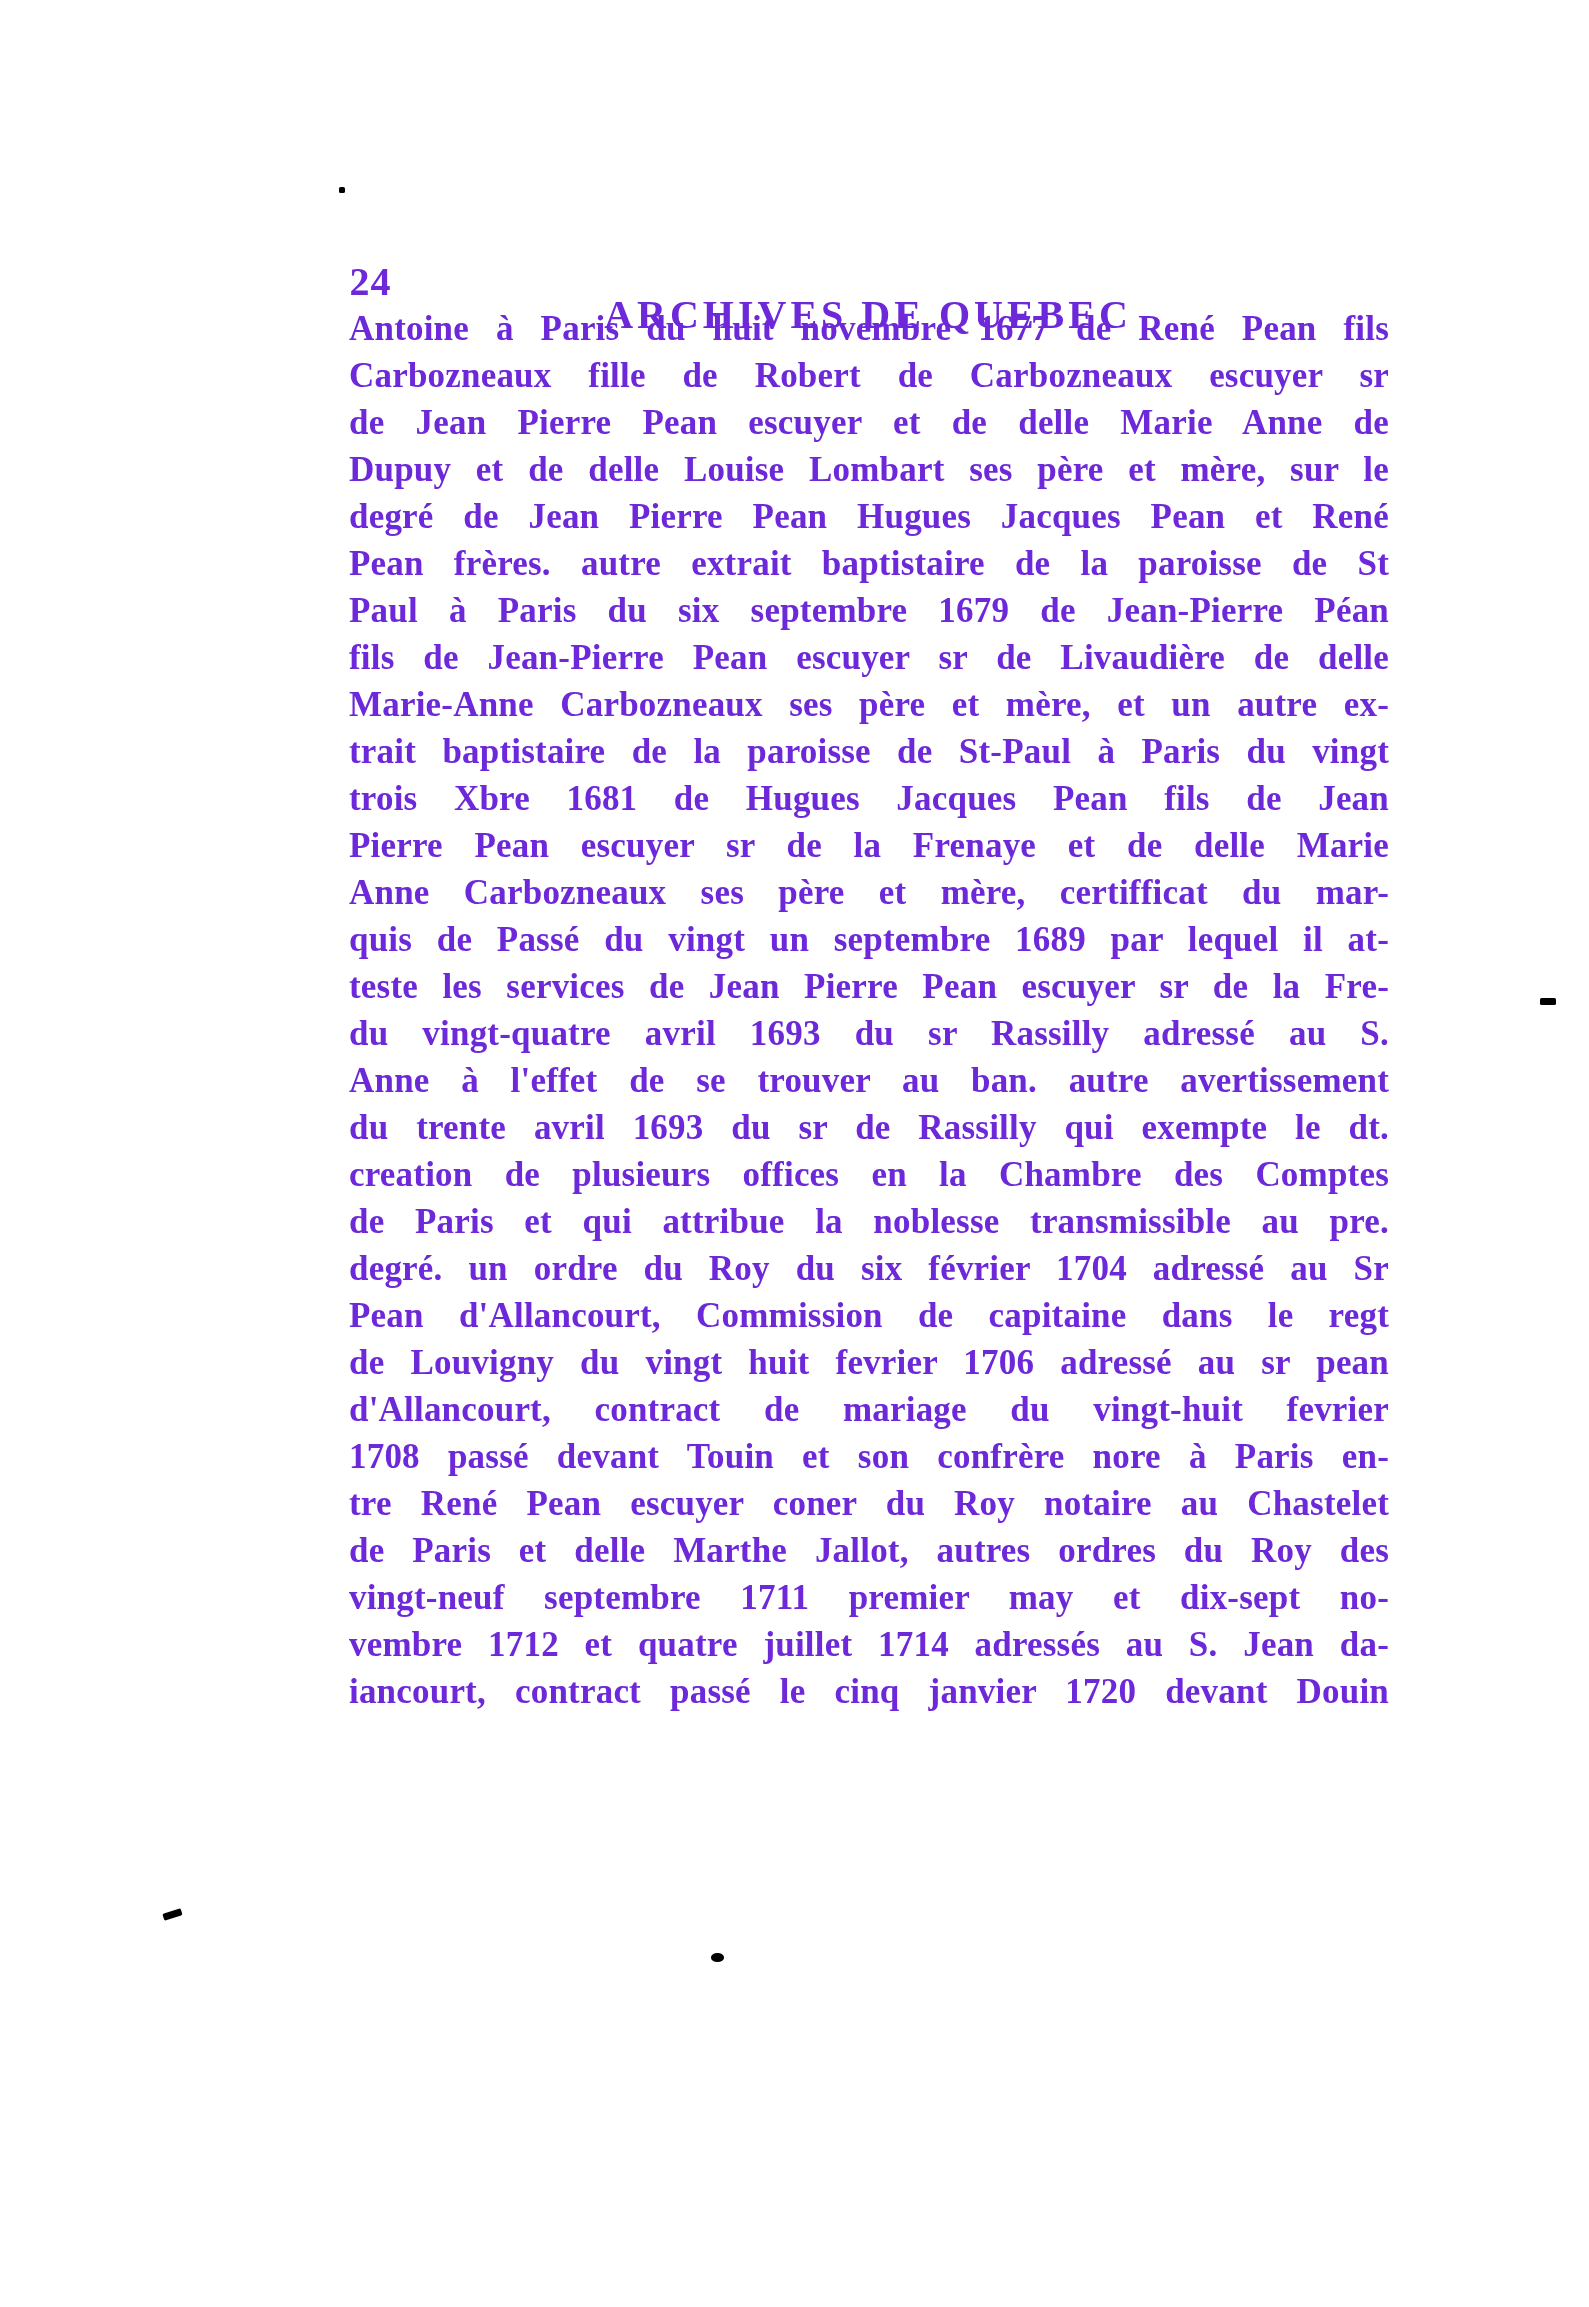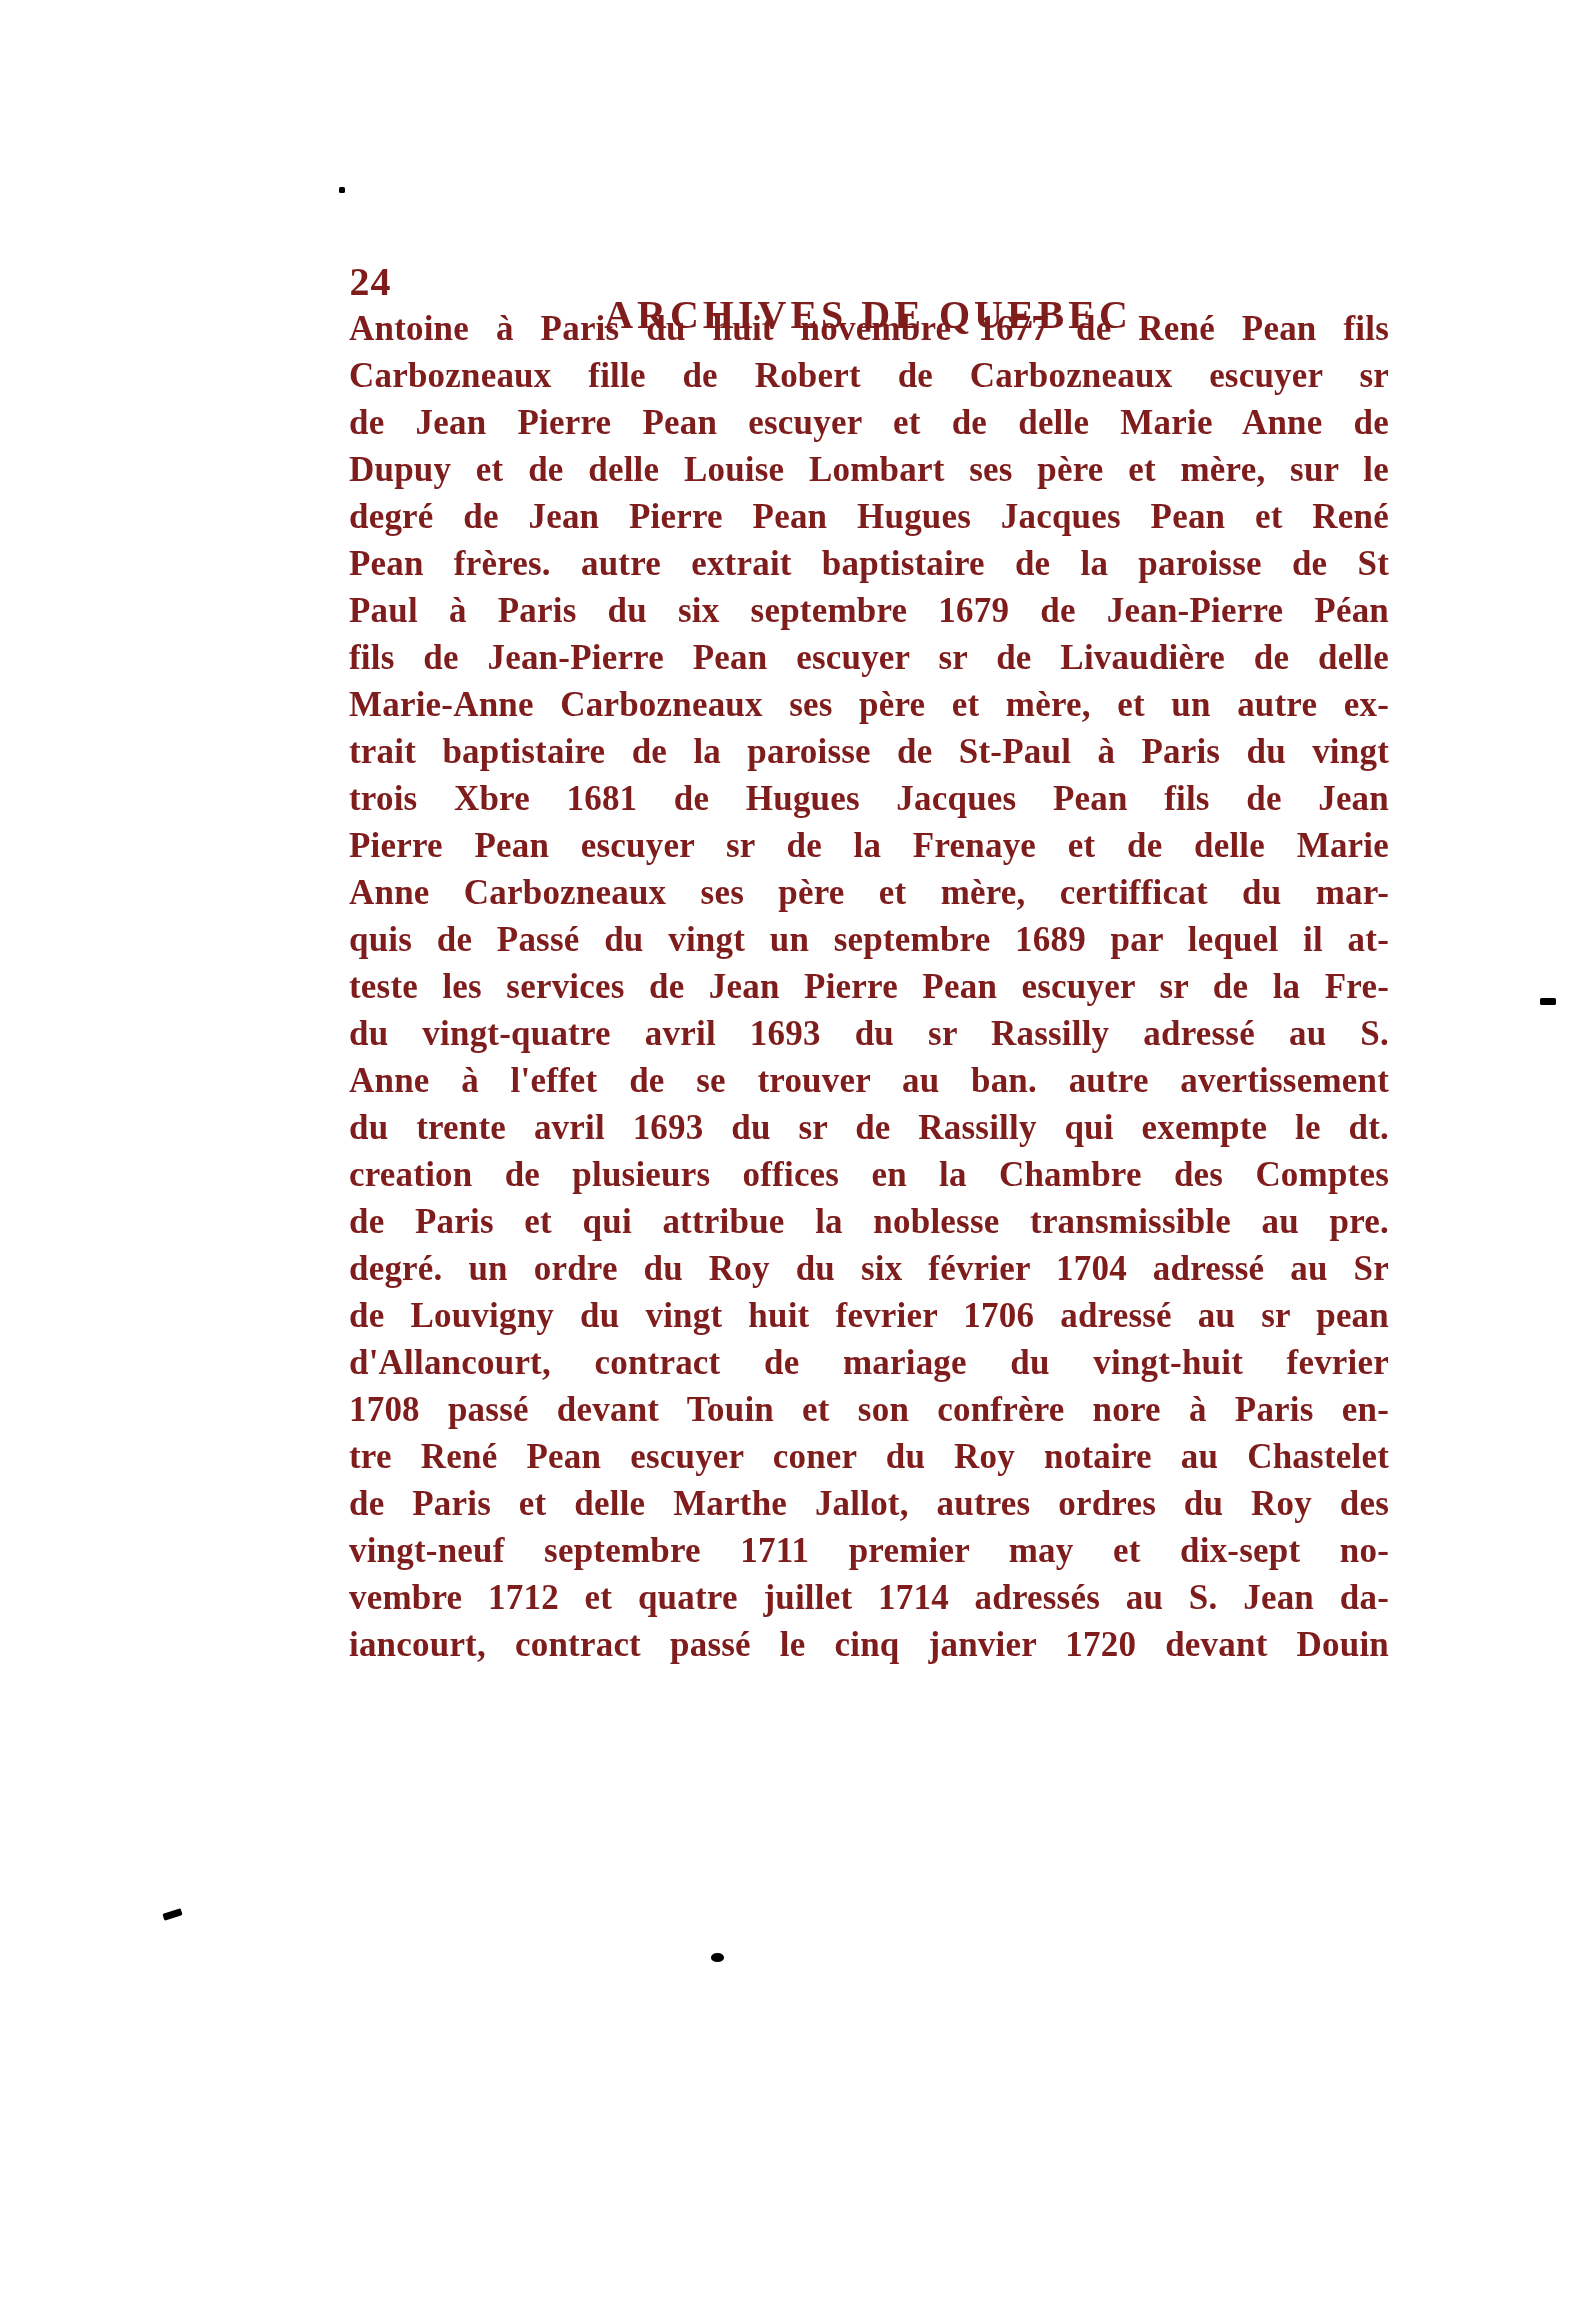--- a/index.html
+++ b/index.html
@@ -6,21 +6,21 @@
     margin: 0;
     padding: 0;
     background: #ffffff;
   }
   .page {
     position: relative;
     width: 1589px;
     height: 2307px;
     background: #ffffff;
     font-family: "Liberation Serif", "DejaVu Serif", serif;
-    color: #7f1d1d;
+    color: #6d28d9;
     overflow: hidden;
   }
   .header-row {
     position: absolute;
     left: 348px;
     top: 255px;
     width: 1040px;
     height: 49px;
   }
   .page-number {
@@ -94,20 +94,21 @@
       <div class="line">Pierre Pean escuyer sr de la Frenaye et de delle Marie</div>
       <div class="line">Anne Carbozneaux ses père et mère, certifficat du mar-</div>
       <div class="line">quis de Passé du vingt un septembre 1689 par lequel il at-</div>
       <div class="line">teste les services de Jean Pierre Pean escuyer sr de la Fre-</div>
       <div class="line">du vingt-quatre avril 1693 du sr Rassilly adressé au S.</div>
       <div class="line">Anne à l'effet de se trouver au ban. autre avertissement</div>
       <div class="line">du trente avril 1693 du sr de Rassilly qui exempte le dt.</div>
       <div class="line">creation de plusieurs offices en la Chambre des Comptes</div>
       <div class="line">de Paris et qui attribue la noblesse transmissible au pre.</div>
       <div class="line">degré. un ordre du Roy du six février 1704 adressé au Sr</div>
+      <div class="line">Pean d'Allancourt, Commission de capitaine dans le regt</div>
       <div class="line">de Louvigny du vingt huit fevrier 1706 adressé au sr pean</div>
       <div class="line">d'Allancourt, contract de mariage du vingt-huit fevrier</div>
       <div class="line">1708 passé devant Touin et son confrère nore à Paris en-</div>
       <div class="line">tre René Pean escuyer coner du Roy notaire au Chastelet</div>
       <div class="line">de Paris et delle Marthe Jallot, autres ordres du Roy des</div>
       <div class="line">vingt-neuf septembre 1711 premier may et dix-sept no-</div>
       <div class="line">vembre 1712 et quatre juillet 1714 adressés au S. Jean da-</div>
       <div class="line">iancourt, contract passé le cinq janvier 1720 devant Douin</div>
     </div>
 

